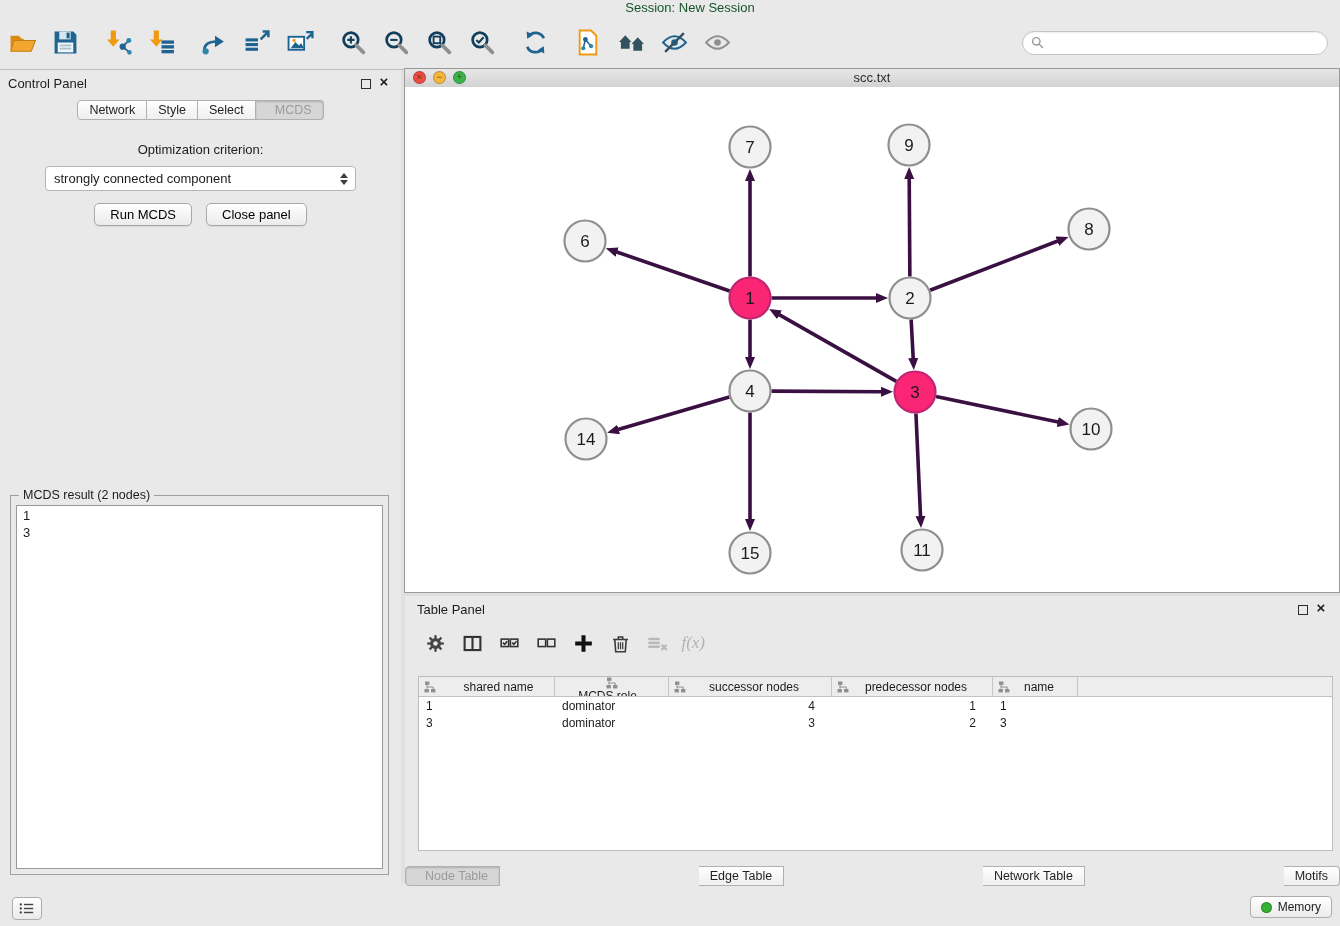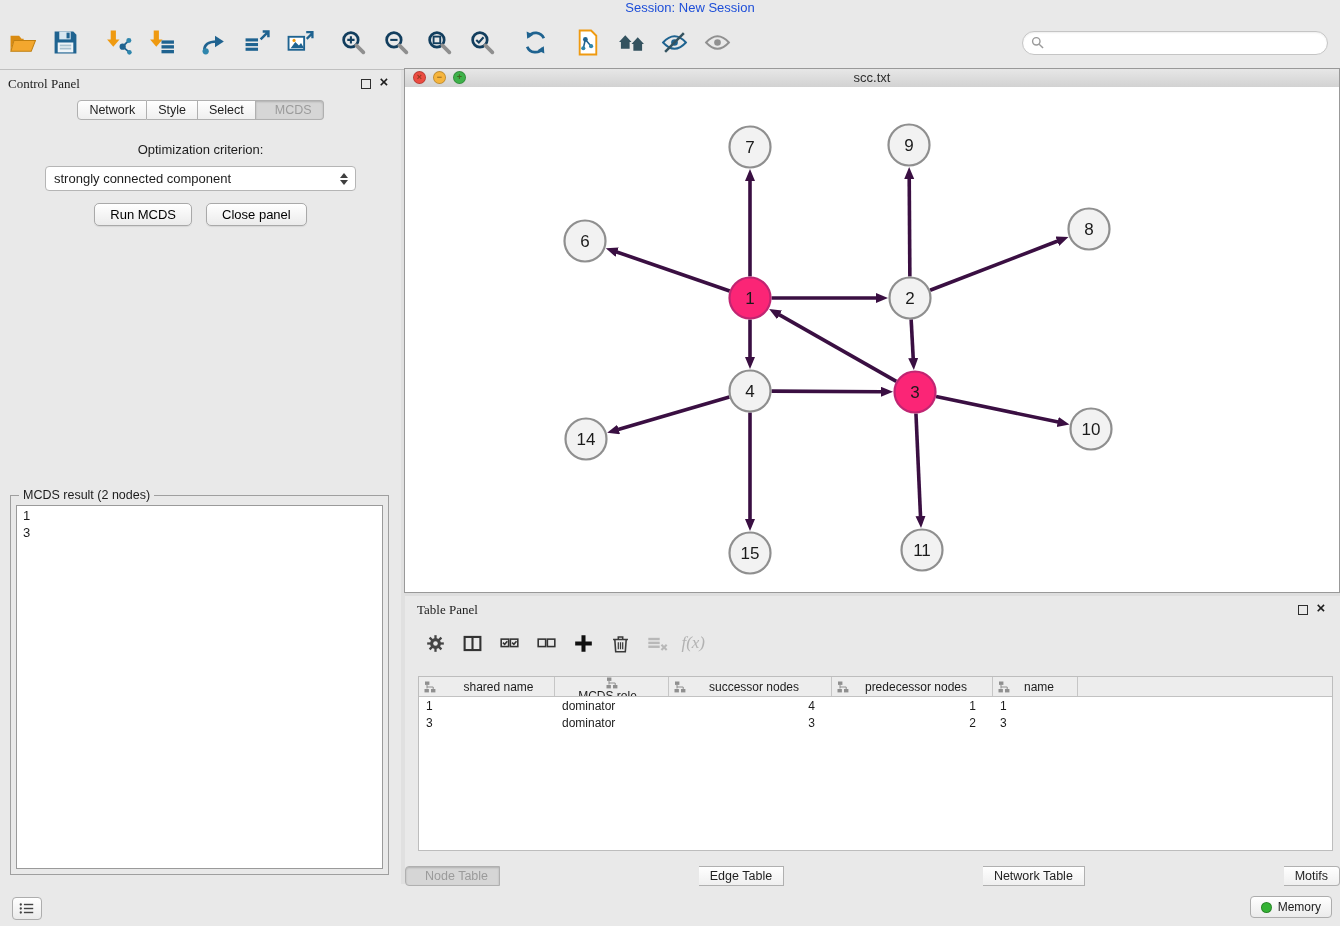--- a/index.html
+++ b/index.html
@@ -1,35 +1,35 @@
 <!DOCTYPE html>
 <html><head>
 <meta charset="utf-8">
 <style>
   html,body{margin:0;padding:0;background:#cfcfcf;}
   .window{position:relative;width:1340px;height:926px;background:#e9e9e9;
     font-family:"Liberation Sans",sans-serif;font-size:13px;color:#1c1c1c;overflow:hidden;}
 
   
   .titlebar{height:16px;text-align:center;line-height:16px;}
-  .win-title{font-size:13px;color:#1d4ed8;margin-left:40px;}
+  .win-title{font-size:13px;color:#14532d;margin-left:40px;}
   .toolbar{position:absolute;top:16px;left:0;right:0;height:53px;display:flex;align-items:center;padding-left:4px;gap:6px;}
   .tb-btn{width:37px;height:44px;display:flex;align-items:center;justify-content:center;border-radius:4px;}
   .tb-btn.grp{margin-left:10px;}
   .tb-ic svg{width:27px;height:27px;display:block;}
   .main-sep{position:absolute;top:69px;left:0;right:0;border-top:1px solid #bfbfbf;}
   .search{position:absolute;right:12px;top:50%;transform:translateY(-50%);width:288px;height:22px;background:#fff;
     border:1px solid #c5c5c5;border-radius:12px;display:flex;align-items:center;padding:0 8px;box-shadow:inset 0 1px 2px rgba(0,0,0,.07);}
   .search svg{width:13px;height:13px;margin-right:5px;flex:none;}
   .search-input{flex:1;border:none;outline:none;background:transparent;font:12px "Liberation Sans",sans-serif;}
 
   
   .control-panel{position:absolute;left:0;top:70px;width:401px;height:814px;background:#e9e9e9;}
   .panel-header{position:relative;height:26px;}
-  .panel-title{position:absolute;left:8px;top:6px;font-size:13px;font-family:Liberation Serif, serif;}
+  .panel-title{position:absolute;left:8px;top:6px;font-size:13px;}
   .float-btn{position:absolute;width:14px;height:14px;top:7px;display:flex;align-items:center;justify-content:center;}
   .float-square{display:block;width:8px;height:8px;border:1.5px solid #2e2e2e;}
   .close-x{position:absolute;width:14px;height:14px;top:4px;font-size:15px;font-weight:bold;color:#1e1e1e;text-align:center;line-height:16px;}
   .cp-float{right:28px;} .cp-close{right:10px;}
   .seg-tabs{display:flex;justify-content:center;margin-top:4px;}
   .seg{padding:2px 11px;font-size:12.5px;background:linear-gradient(#ffffff,#efefef);border:1px solid #b0b0b0;border-left-width:0;color:#1f1f1f;}
   .seg:first-child{border-left-width:1px;border-radius:4px 0 0 4px;}
   .seg:last-child{border-radius:0 4px 4px 0;}
   .seg-active{background:#d6d6d6;color:#9b9b9b;box-shadow:inset 0 1px 2px rgba(0,0,0,.18);padding-left:19px;}
   .opt-label{text-align:center;margin-top:22px;font-size:13px;}

